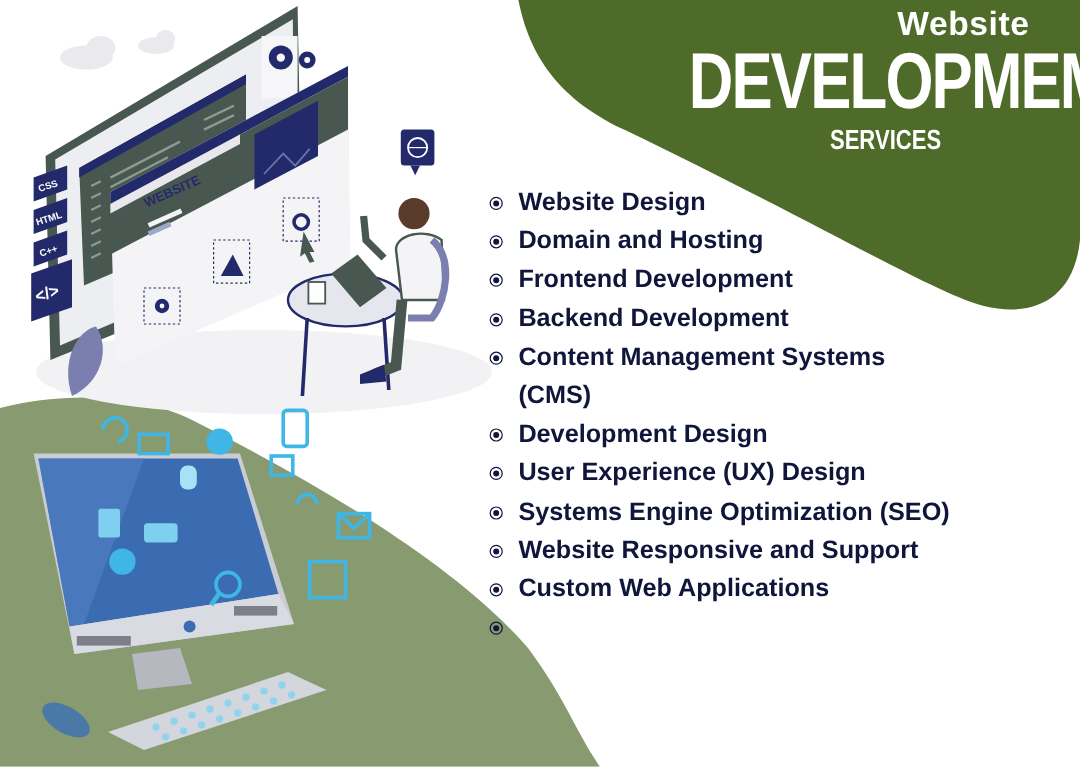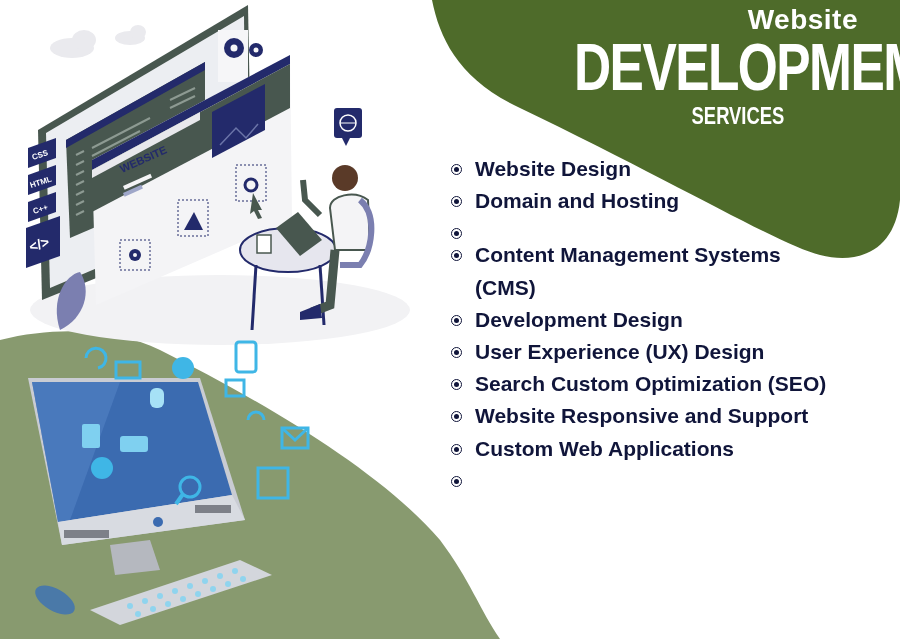--- a/index.html
+++ b/index.html
@@ -2,21 +2,21 @@
 <html><head>
 <meta charset="utf-8">
 <style>
   html, body { margin: 0; padding: 0; }
   body { width: 900px; height: 639px; position: relative; overflow: hidden; background: #ffffff; font-family: "Liberation Sans", sans-serif; }
   .bg-shapes { position: absolute; left: 0; top: 0; width: 900px; height: 639px; }
   .header { position: absolute; right: 14px; top: 4px; width: 400px; text-align: right; color: #ffffff; }
   .header .small { font-family: "Liberation Sans", sans-serif; font-weight: bold; font-size: 28px; line-height: 32px; margin-right: 28px; letter-spacing: 0.5px; }
   .header .big { font-family: "Liberation Sans Narrow", "Liberation Sans", sans-serif; font-weight: bold; font-size: 66px; line-height: 62px; letter-spacing: -2px; transform: scaleX(0.78); transform-origin: right center; white-space: nowrap; }
   .header .sub { font-family: "Liberation Sans", sans-serif; font-weight: bold; font-size: 23px; line-height: 28px; transform: scaleX(0.8); transform-origin: center; display: inline-block; margin-right: 90px; margin-top: 4px; }
-  .services { position: absolute; left: 451px; top: 153px; width: 420px; list-style: none; margin: 0; padding: 0; }
+  .services { position: absolute; left: 408px; top: 153px; width: 420px; list-style: none; margin: 0; padding: 0; }
   .services li { display: flex; align-items: flex-start; font-weight: bold; font-size: 21px; line-height: 32.2px; color: #10153a; }
   .services .bullet { flex: 0 0 24px; width: 11px; height: 11px; margin-top: 11px; position: relative; }
   .services .bullet::before { content: ""; position: absolute; left: 0; top: 0; width: 9px; height: 9px; border: 1.2px solid #10153a; border-radius: 50%; }
   .services .bullet::after { content: ""; position: absolute; left: 3px; top: 3px; width: 5px; height: 5px; background: #10153a; border-radius: 50%; }
   .illus { position: absolute; left: 0; top: 0; }
 </style>
 </head>
 <body>
 
 <svg class="bg-shapes" viewBox="0 0 900 639" xmlns="http://www.w3.org/2000/svg">
@@ -180,36 +180,41 @@
   <li>
       <span class="bullet"></span>
       <span>Website Design</span>
     </li>
   <li>
       <span class="bullet"></span>
       <span>Domain and Hosting</span>
     </li>
   <li>
       <span class="bullet"></span>
+      <span>Frontend Development</span>
+    </li>
+  <li>
+      <span class="bullet"></span>
+      <span>Backend Development</span>
     </li>
   <li style="width:360px;justify-content:center;">
       <span class="bullet"></span>
       <span>Content Management Systems (CMS)</span>
     </li>
   <li>
       <span class="bullet"></span>
       <span>Development Design</span>
     </li>
   <li>
       <span class="bullet"></span>
       <span>User Experience (UX) Design</span>
     </li>
   <li>
       <span class="bullet"></span>
-      <span>Search Custom Optimization (SEO)</span>
+      <span>Systems Engine Optimization (SEO)</span>
     </li>
   <li>
       <span class="bullet"></span>
       <span>Website Responsive and Support</span>
     </li>
   <li>
       <span class="bullet"></span>
       <span>Custom Web Applications</span>
     </li>
   <li>

